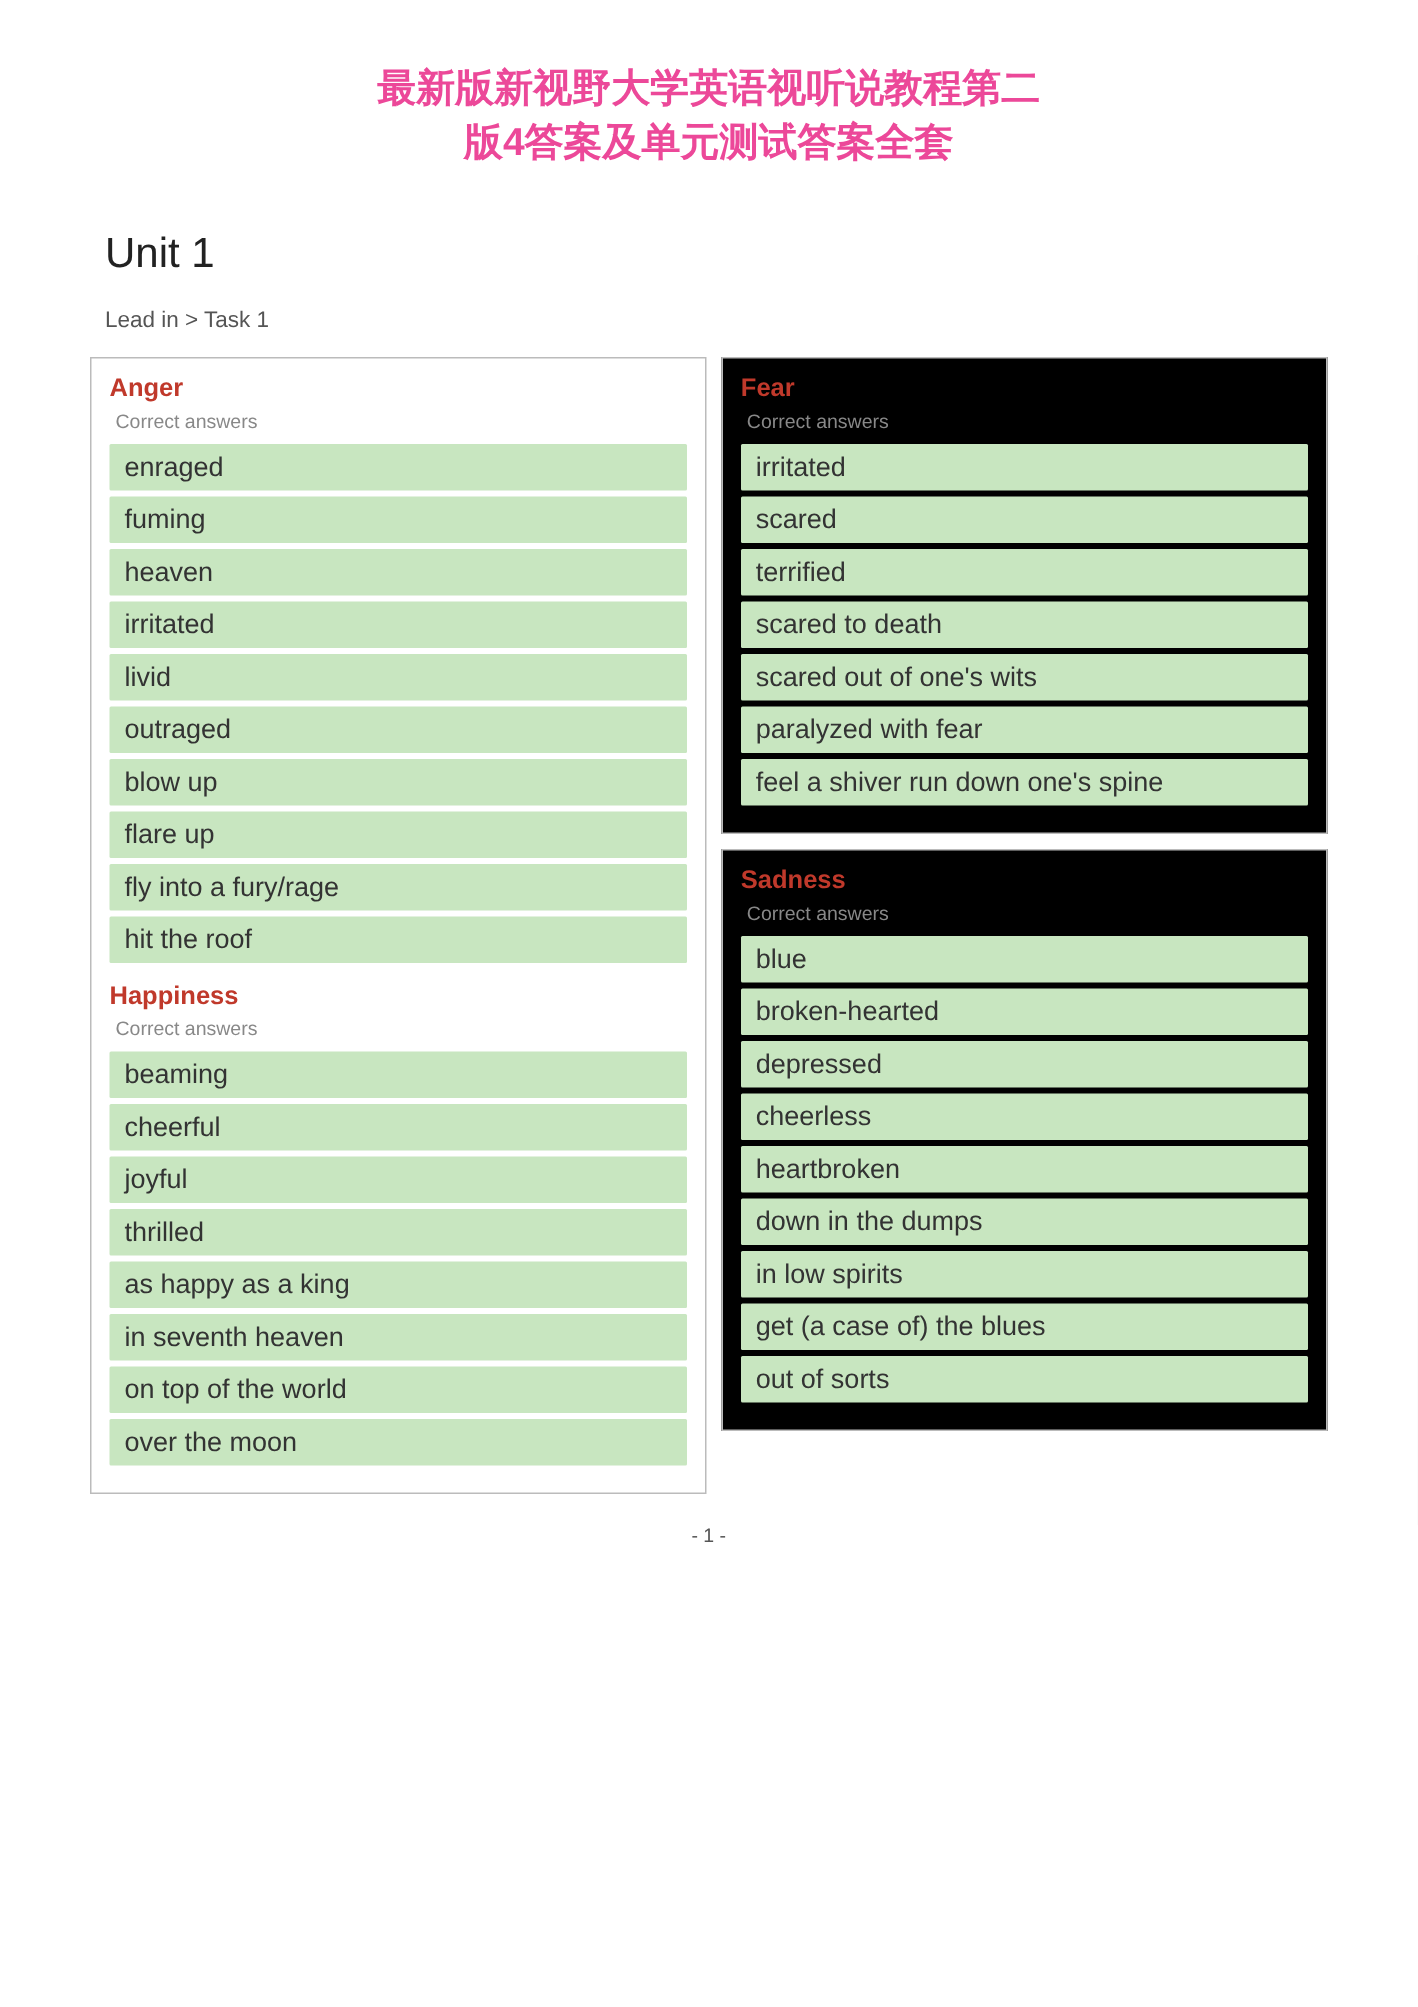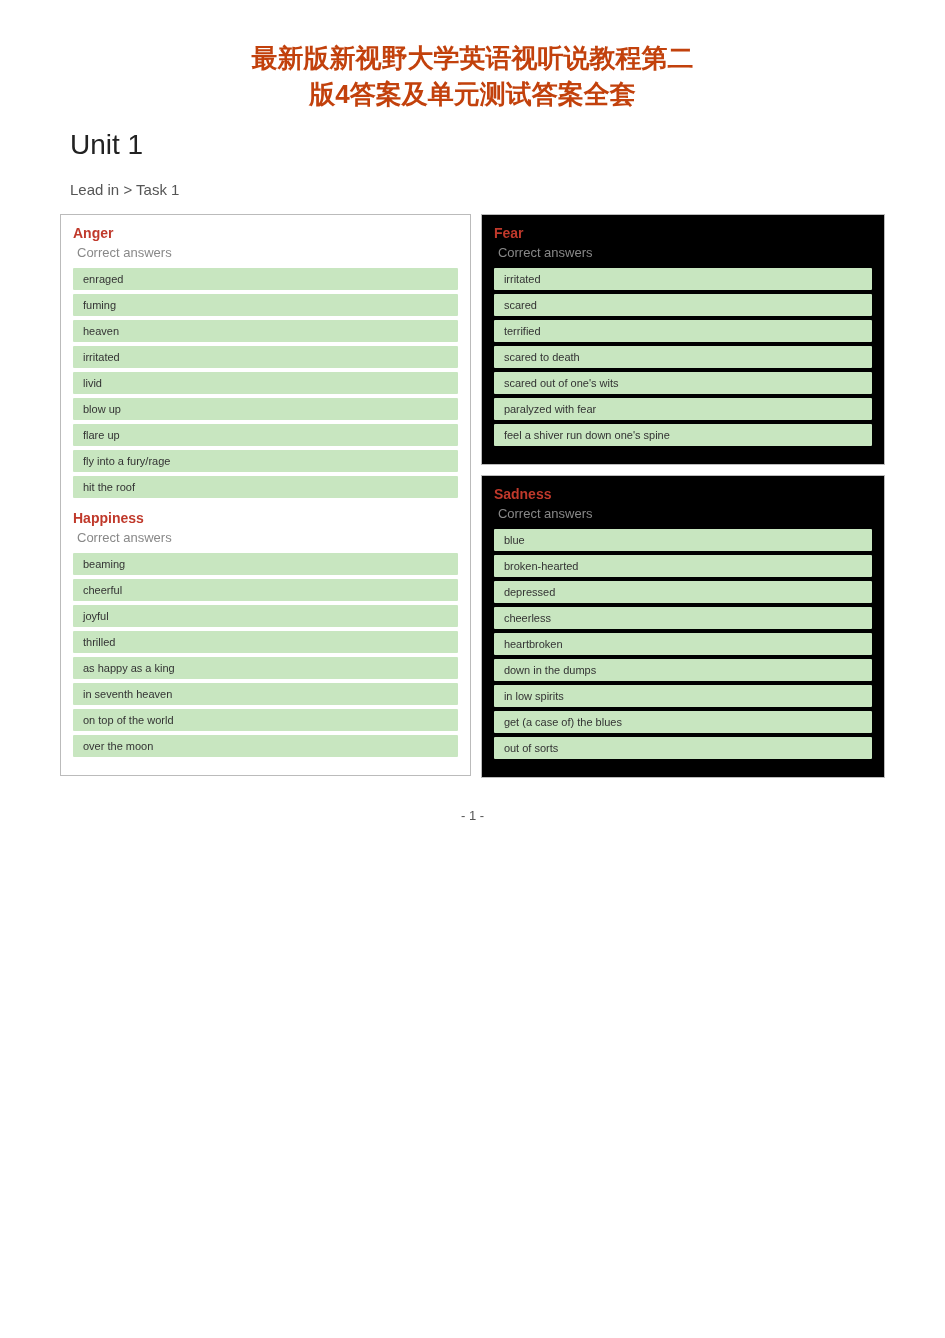--- a/index.html
+++ b/index.html
@@ -12,23 +12,23 @@
     .page {
       background: #fff;
       max-width: 945px;
       margin: 0 auto;
       padding: 40px 60px 60px 60px;
       min-height: 1338px;
     }
     .main-title {
       text-align: center;
       font-size: 26px;
-      color: #c2410c;
+      color: #ec4899;
       font-weight: bold;
-      margin-bottom: 16px;
+      margin-bottom: 40px;
       line-height: 1.4;
     }
     .unit-title {
       font-size: 28px;
       font-weight: normal;
       color: #222;
       margin-bottom: 20px;
       margin-left: 10px;
     }
     .lead-in {
@@ -43,35 +43,35 @@
       align-items: flex-start;
     }
     .col {
       flex: 1;
       border: 1px solid #bbb;
       padding: 10px 12px 14px 12px;
       background: #fff;
     }
     .category-title {
       font-weight: bold;
-      font-size: 14px;
+      font-size: 17px;
       color: #c0392b;
       margin-bottom: 4px;
     }
     .correct-answers-label {
       color: #888;
       font-size: 13px;
       margin-bottom: 8px;
       padding-left: 4px;
     }
     .answer-item {
       background: #c8e6c0;
       padding: 5px 10px;
       margin-bottom: 4px;
-      font-size: 11px;
+      font-size: 18px;
       color: #333;
       border-radius: 1px;
     }
     .right-col {
       flex: 1.05;
       display: flex;
       flex-direction: column;
       gap: 0;
     }
     .right-section {
@@ -106,20 +106,21 @@
     <div class="col">
 
       <div class="category-title">Anger</div>
       <div class="correct-answers-label">Correct answers</div>
       <div>
         <div class="answer-item">enraged</div>
         <div class="answer-item">fuming</div>
         <div class="answer-item">heaven</div>
         <div class="answer-item">irritated</div>
         <div class="answer-item">livid</div>
+        <div class="answer-item">outraged</div>
         <div class="answer-item">blow up</div>
         <div class="answer-item">flare up</div>
         <div class="answer-item">fly into a fury/rage</div>
         <div class="answer-item">hit the roof</div>
       </div>
 
       <div style="margin-top: 12px;">
         <div class="category-title" style="color:#c0392b;">Happiness</div>
         <div class="correct-answers-label">Correct answers</div>
         <div>

